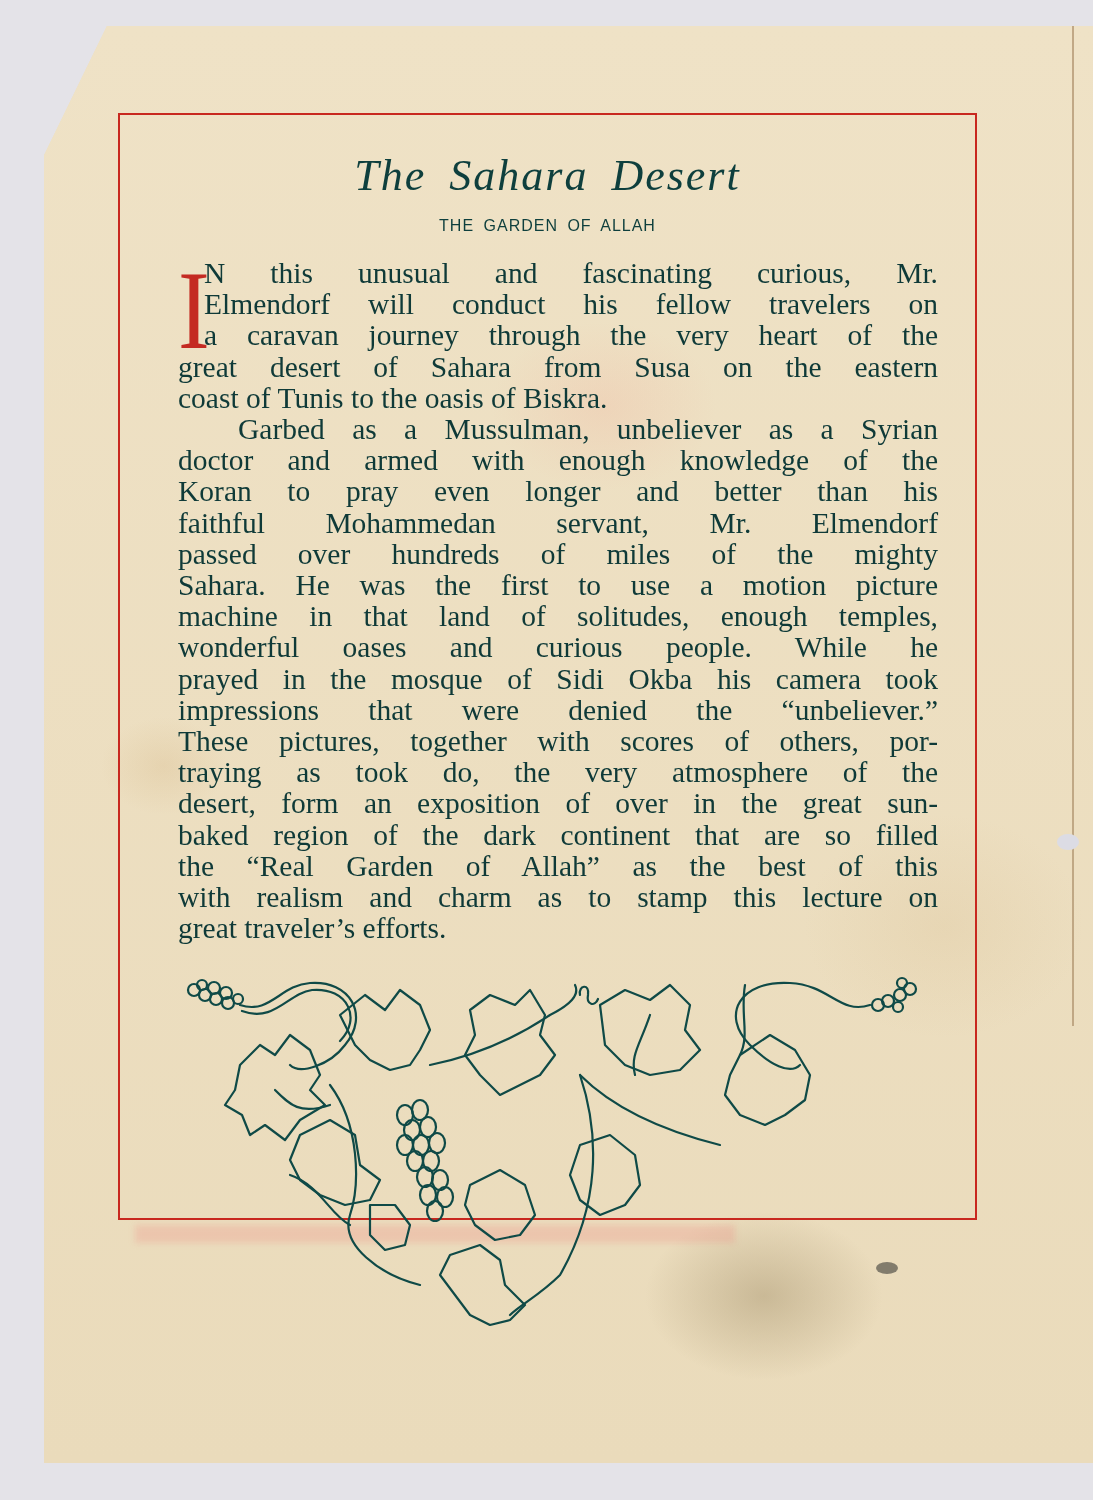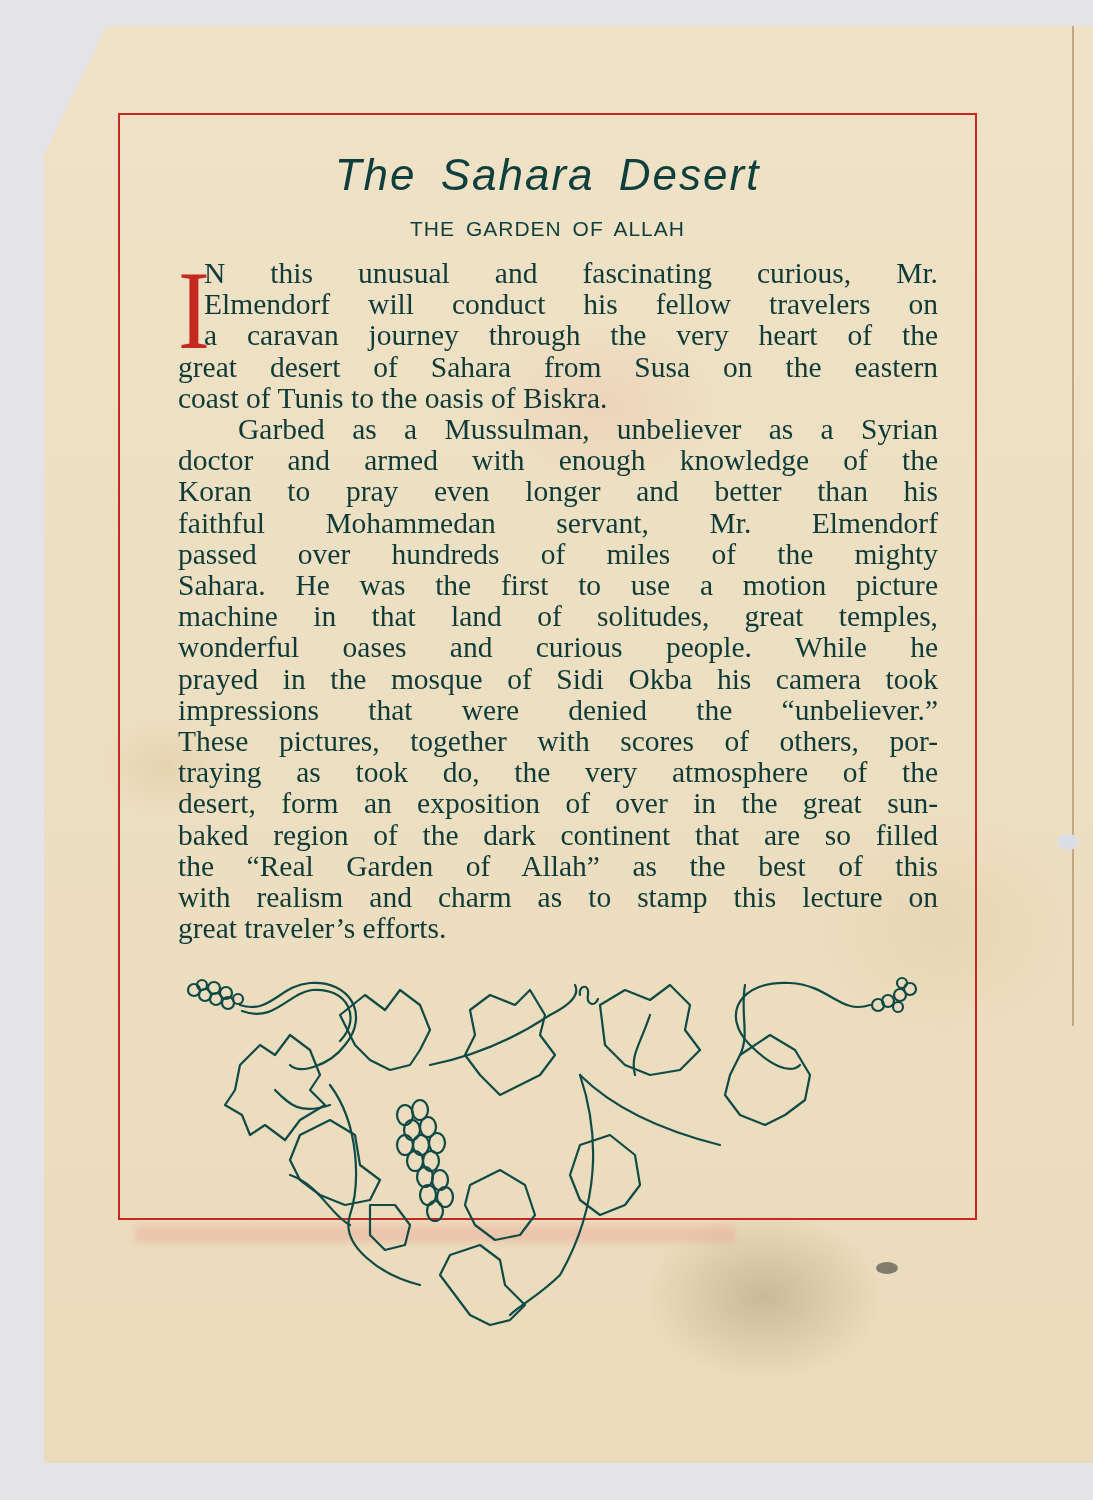--- a/index.html
+++ b/index.html
@@ -34,29 +34,29 @@
     box-sizing: border-box;
   }
   .frame-smudge {
     position: absolute; left: 135px; top: 1225px; width: 600px; height: 18px;
     background: rgba(240,120,120,0.22); filter: blur(3px);
   }
   .title {
     position: absolute; left: 120px; width: 855px; top: 150px;
     text-align: center;
     font-style: italic;
-    font-family: Liberation Sans, sans-serif;
+    font-family: Liberation Serif, serif;
     font-size: 44px; letter-spacing: 2px; word-spacing: 10px;
     color: #0e3f3d;
   }
   .subtitle {
     position: absolute; left: 120px; width: 855px; top: 217px;
     text-align: center;
     font-family: "Liberation Sans", "DejaVu Sans", sans-serif;
-    font-size: 21px; letter-spacing: 1px; word-spacing: 4px;
+    font-size: 16px; letter-spacing: 1px; word-spacing: 4px;
     color: #0e3f3d;
   }
   .body-text {
     position: absolute; left: 178px; width: 760px; top: 258px;
     color: #0f3a38;
     font-size: 29.5px; line-height: 31.2px;
   }
   .line {
     display: block; white-space: nowrap;
     text-align: justify; text-align-last: justify;
@@ -98,21 +98,21 @@
     <span class="line">great desert of Sahara from Susa on the eastern</span>
     <span class="line last">coast of Tunis to the oasis of Biskra.</span>
   </div>
   <div>
     <span class="line indented">Garbed as a Mussulman, unbeliever as a Syrian</span>
     <span class="line">doctor and armed with enough knowledge of the</span>
     <span class="line">Koran to pray even longer and better than his</span>
     <span class="line">faithful Mohammedan servant, Mr. Elmendorf</span>
     <span class="line">passed over hundreds of miles of the mighty</span>
     <span class="line">Sahara.  He was the first to use a motion picture</span>
-    <span class="line">machine in that land of solitudes, great temples,</span>
+    <span class="line">machine in that land of solitudes, enough temples,</span>
     <span class="line">wonderful oases and curious people.  While he</span>
     <span class="line">prayed in the mosque of Sidi Okba his camera took</span>
     <span class="line">impressions that were denied the “unbeliever.”</span>
     <span class="line">These pictures, together with scores of others, por-</span>
     <span class="line">traying as took do, the very atmosphere of the</span>
     <span class="line">desert, form an exposition of over in the great sun-</span>
     <span class="line">baked region of the dark continent that are so filled</span>
     <span class="line">the “Real Garden of Allah” as the best of this</span>
     <span class="line">with realism and charm as to stamp this lecture on</span>
     <span class="line last">great traveler’s efforts.</span>

